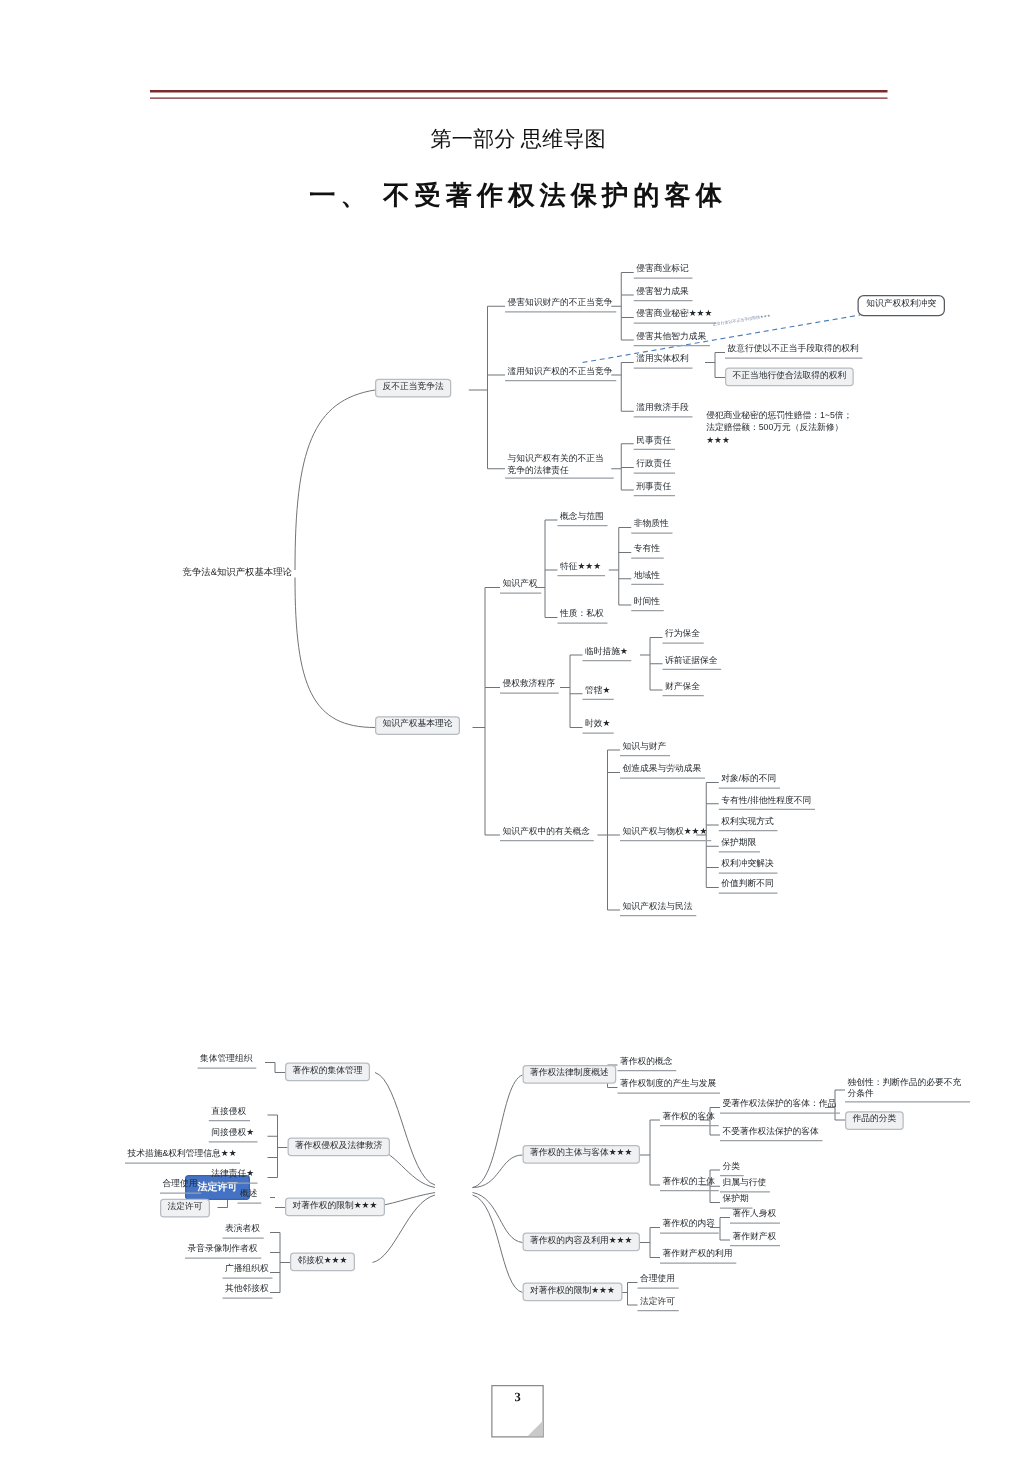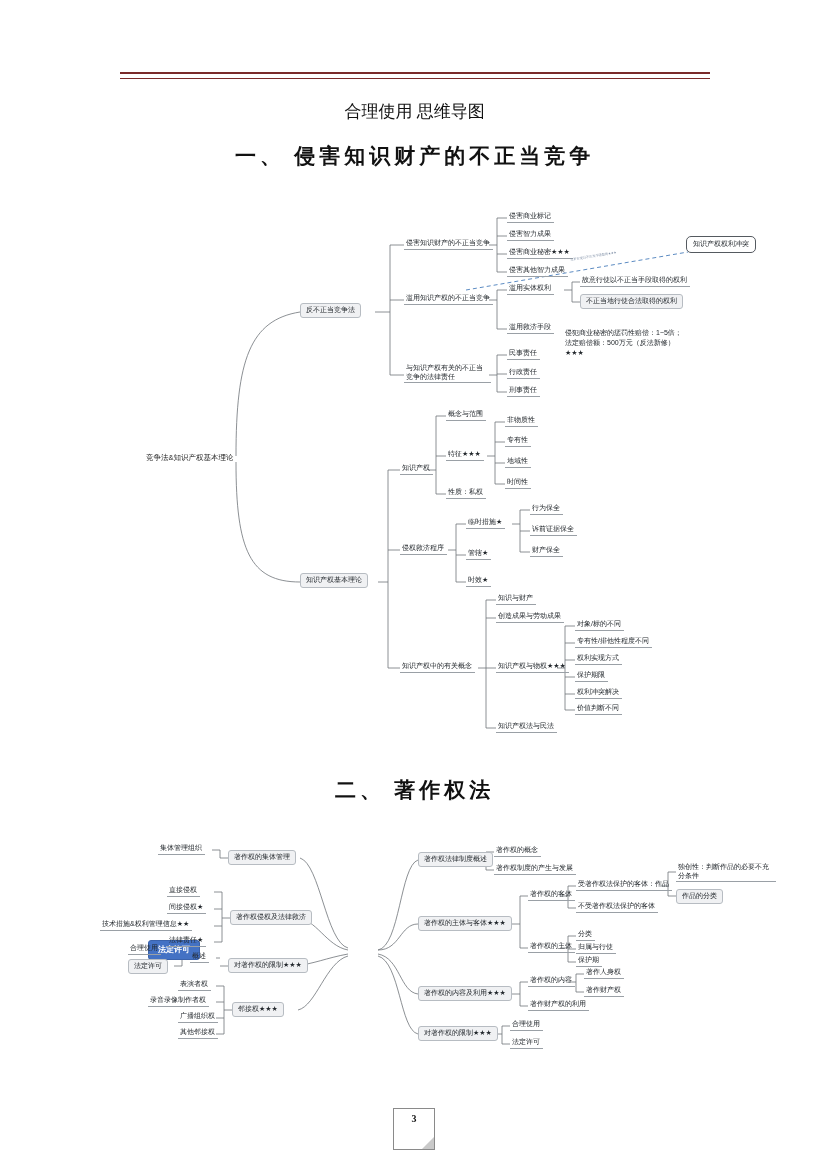--- a/index.html
+++ b/index.html
@@ -49,23 +49,22 @@
           font-size:8px;font-weight:bold;}
   .n-tiny{font-size:3.2px;color:#7f8fa6;white-space:nowrap;}
 </style>
 </head>
 <body>
 
 <div class="page">
 
   <div class="hdr-rule"></div>
 
-  <div class="part-title">合理使用 思维导图</div>
-  <div class="sec-title sec1">一、 侵害知识财产的不正当竞争</div>
-  <div class="sec-title sec2">二、 著作权法</div>
+  <div class="part-title">第一部分 思维导图</div>
+  <div class="sec-title sec1">一、 不受著作权法保护的客体</div>
 
   <div class="map" id="map1" style="left:0;top:190px;width:829px;height:560px;">
     <svg width="829" height="560">
       <g fill="none" stroke="#6f7479" stroke-width="0.8">
 
         <path d="M236,266 C236,170 250,130 300,122"></path>
 
         <path d="M236,272 C236,360 250,392 300,392"></path>
 
         <path d="M375,122 L390,122"></path>

